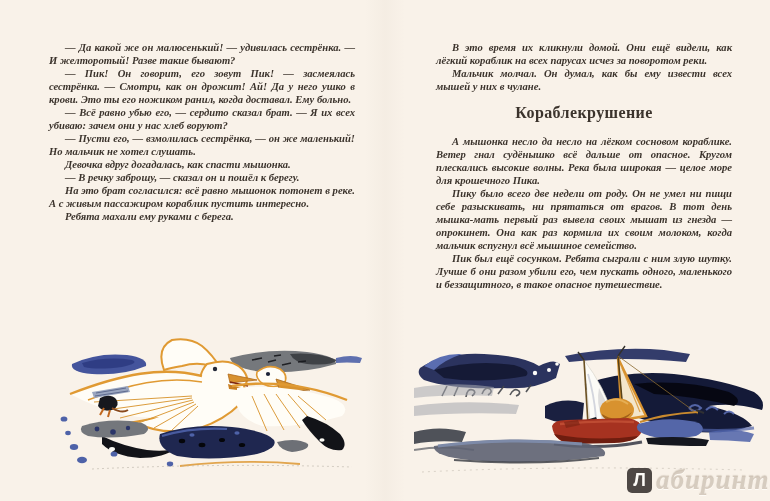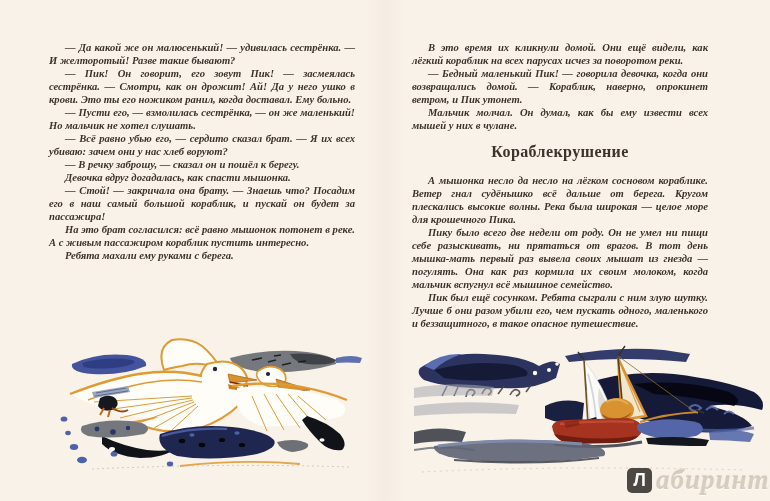--- a/index.html
+++ b/index.html
@@ -17,21 +17,21 @@
     background:linear-gradient(90deg, rgba(160,140,120,0) 0%, rgba(160,140,120,0.05) 50%, rgba(160,140,120,0) 100%);
     pointer-events:none;
   }
   .text-col{
     position:absolute; top:41px;
     font-size:10.6px; line-height:13px; font-weight:bold;
     color:#3b332c; text-align:justify;
     -webkit-hyphens:auto; hyphens:auto;
   }
   .text-col-left{ left:49px; width:306px; }
-  .text-col-right{ left:412px; width:296px; }
+  .text-col-right{ left:436px; width:296px; }
   .para{ text-indent:16px; margin:0;font-style:italic; }
   .chapter-heading{
     display:block; text-align:center; text-indent:0;
     font-size:16px; line-height:16px; font-weight:bold;
     letter-spacing:.4px; color:#3b332c;
     margin:12px 0 14px 0;
   }
   .illu{ position:absolute; }
   .illu-left{ left:52px; top:336px; }
   .illu-right{ left:414px; top:344px; }
@@ -53,25 +53,24 @@
 </style>
 </head>
 <body>
 
 <div class="spread">
 
   <div class="page">
     <div class="text-col text-col-left">
         <p class="para">— Да какой же он малюсенький! — удивилась сестрёнка. — И желторотый! Разве такие бывают?</p>
         <p class="para">— Пик! Он говорит, его зовут Пик! — засмеялась сестрёнка. — Смотри, как он дрожит! Ай! Да у него ушко в крови. Это ты его ножиком ранил, когда доставал. Ему больно.</p>
+        <p class="para">— Всё равно убью его, — сердито сказал брат. — Я их всех убиваю: зачем они у нас хлеб воруют?</p>
         <p class="para">— Пусти его, — взмолилась сестрёнка, — он же маленький! Но мальчик не хотел слушать.</p>
-        <p class="para">— Всё равно убью его, — сердито сказал брат. — Я их всех убиваю: зачем они у нас хлеб воруют?</p>
+        <p class="para">Девочка вдруг догадалась, как спасти мышонка.</p>
         <p class="para">— В речку заброшу, — сказал он и пошёл к берегу.</p>
-        <p class="para">Девочка вдруг догадалась, как спасти мышонка.</p>
-        <p class="para">— Стой! — закричала она брату. — Знаешь что? Посадим его в наш самый большой кораблик, и пускай он будет за пассажира!</p>
         <p class="para">На это брат согласился: всё равно мышонок потонет в реке. А с живым пассажиром кораблик пустить интересно.</p>
         <p class="para">Ребята махали ему руками с берега.</p>
       </div>
 
     <svg class="illu illu-left" width="336" height="138" viewBox="0 0 336 138" xmlns="http://www.w3.org/2000/svg">
 
       <path d="M20,28 Q45,16 75,19 Q96,22 94,30 Q70,40 40,38 Q18,36 20,28 Z" fill="#44549c"></path>
       <path d="M30,27 Q55,20 80,24 Q88,27 70,31 Q45,34 32,31 Z" fill="#2c3a80" opacity=".85"></path>
       <path d="M178,22 Q215,12 255,16 Q285,20 284,28 Q250,38 210,36 Q180,32 178,22 Z" fill="#75787c"></path>
       <path d="M238,18 Q265,16 285,24 Q280,30 255,28 Q242,26 238,18 Z" fill="#3a3c40" opacity=".9"></path>
@@ -154,27 +153,26 @@
 
       <path d="M128,130 Q190,123 248,128" stroke="#dd9832" stroke-width="1.8" fill="none" opacity=".85"></path>
       <path d="M40,133 Q170,127 300,131" stroke="#b9b2a6" stroke-width="1" fill="none" stroke-dasharray="2,3" opacity=".6"></path>
     </svg>
   </div>
 
   <div class="page">
     <div class="text-col text-col-right">
       <div>
           <p class="para">В это время их кликнули домой. Они ещё видели, как лёгкий кораблик на всех парусах исчез за поворотом реки.</p>
-          <p class="para">— Бедный маленький Пик! — говорила девочка, когда они возвращались домой. — Кораблик, наверно, опрокинет ветром, и Пик утонет.</p>
           <p class="para">Мальчик молчал. Он думал, как бы ему извести всех мышей у них в чулане.</p>
         </div>
       <h2 class="chapter-heading">Кораблекрушение</h2>
       <div>
-          <p class="para">А мышонка несло да несло на лёгком сосновом кораблике. Ветер гнал судёнышко всё дальше от берега. Кругом плескались высокие волны. Река была широкая — целое море для крошечного Пика.</p>
-          <p class="para">Пику было всего две недели от роду. Он не умел ни пищи себе разыскивать, ни прятаться от врагов. В тот день мышка-мать первый раз вывела своих мышат из гнезда — погулять. Она как раз кормила их своим молоком, когда мальчик вспугнул всё мышиное семейство.</p>
+          <p class="para">А мышонка несло да несло на лёгком сосновом кораблике. Ветер гнал судёнышко всё дальше от опасное. Кругом плескались высокие волны. Река была широкая — целое море для крошечного Пика.</p>
+          <p class="para">Пику было всего две недели от роду. Он не умел ни пищи себе разыскивать, ни прятаться от врагов. В тот день мышка-мать первый раз вывела своих мышат из гнезда — опрокинет. Она как раз кормила их своим молоком, когда мальчик вспугнул всё мышиное семейство.</p>
           <p class="para">Пик был ещё сосунком. Ребята сыграли с ним злую шутку. Лучше б они разом убили его, чем пускать одного, маленького и беззащитного, в такое опасное путешествие.</p>
         </div>
     </div>
 
     <svg class="illu illu-right" width="352" height="156" viewBox="0 0 352 156" xmlns="http://www.w3.org/2000/svg">
 
       <path d="M6,24 Q30,8 70,10 Q110,12 125,22 Q140,14 146,20 L142,34 Q120,46 90,44 Q40,46 10,36 Q2,30 6,24 Z" fill="#2b335e"></path>
       <path d="M20,26 Q60,15 100,21 Q118,26 112,32 Q70,40 30,34 Z" fill="#121731" opacity=".88"></path>
       <path d="M10,22 Q26,9 48,10 Q30,16 20,26 Z" fill="#5a6db1"></path>
       <g fill="#fdfcf8">

